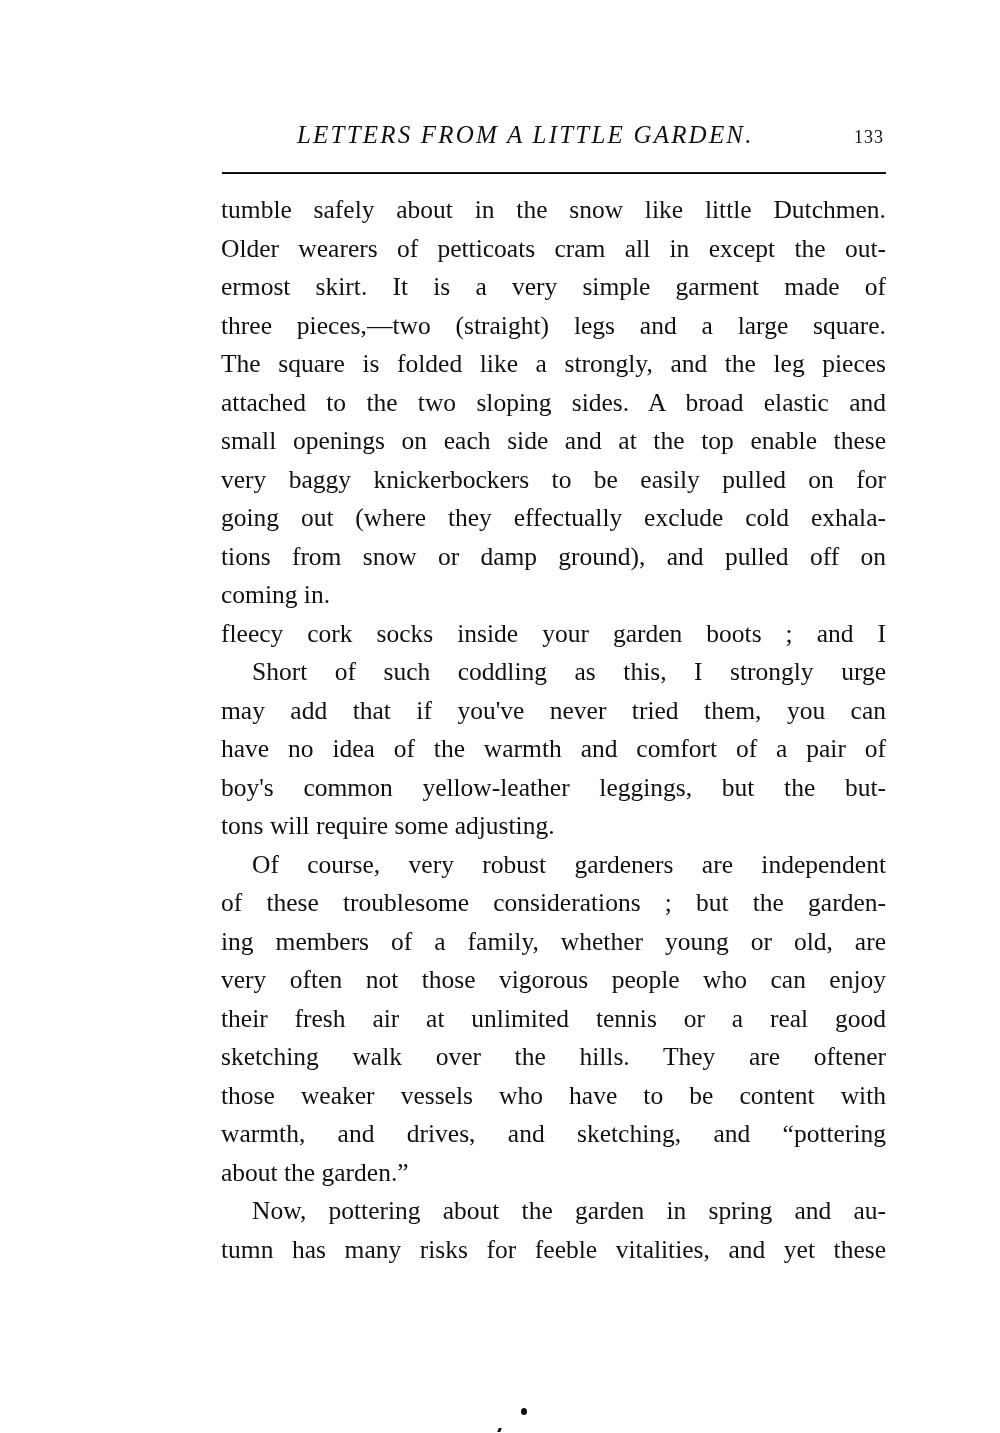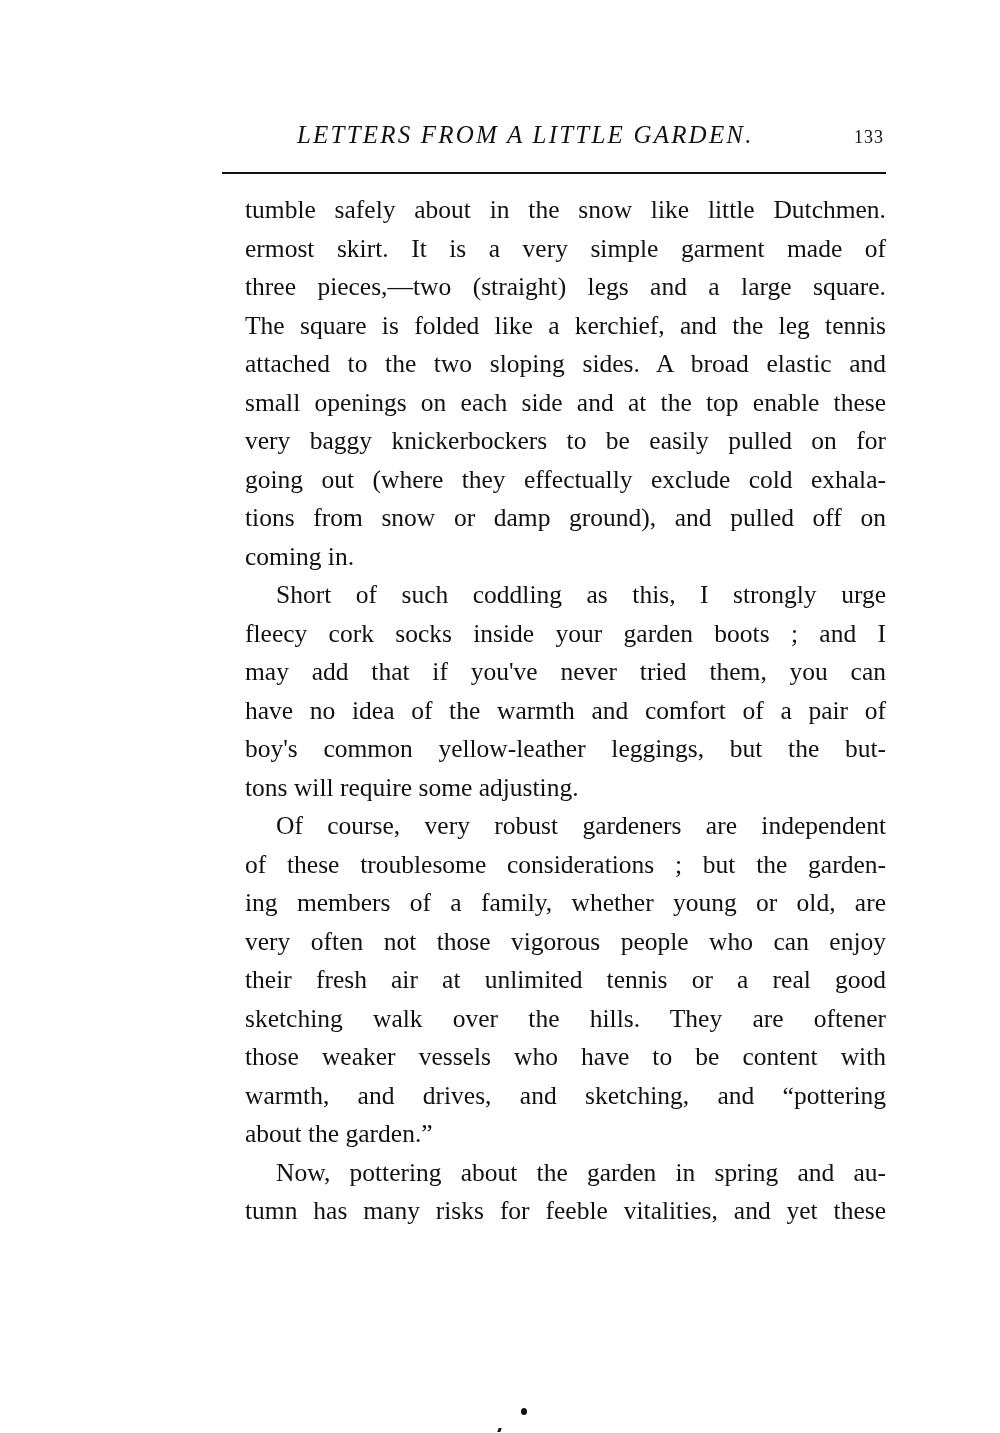--- a/index.html
+++ b/index.html
@@ -61,21 +61,20 @@
     width: 665px;
   }
   .line {
     display: block;
     height: 38.5px;
     line-height: 38.5px;
     font-size: 25.5px;
     white-space: nowrap;
     text-align: justify;
     text-align-last: justify;
-    margin-left: 24px;
   }
   .line.last {
     text-align-last: left;
   }
   .line.indent {
     padding-left: 31px;
   }
   .mark-1 {
     position: absolute;
     left: 521px;
@@ -104,34 +103,35 @@
     <span class="running-title">LETTERS FROM A LITTLE GARDEN.</span>
     <span class="page-number">133</span>
   </div>
 
   <div class="rule"></div>
 
   <div class="body-text">
 
     <div>
       <span class="line">tumble safely about in the snow like little Dutchmen.</span>
+      <span class="line">Older wearers of petticoats cram all in except the out-</span>
       <span class="line">ermost skirt.  It is a very simple garment made of</span>
       <span class="line">three pieces,—two (straight) legs and a large square.</span>
-      <span class="line">The square is folded like a kerchief, and the leg tennis</span>
+      <span class="line">The square is folded like a strongly, and the leg pieces</span>
       <span class="line">attached to the two sloping sides.  A broad elastic and</span>
       <span class="line">small openings on each side and at the top enable these</span>
       <span class="line">very baggy knickerbockers to be easily pulled on for</span>
       <span class="line">going out (where they effectually exclude cold exhala-</span>
       <span class="line">tions from snow or damp ground), and pulled off on</span>
       <span class="line last">coming in.</span>
     </div>
 
     <div>
+      <span class="line">fleecy cork socks inside your garden boots ; and I</span>
       <span class="line indent">Short of such coddling as this, I strongly urge</span>
-      <span class="line">fleecy cork socks inside your garden boots ; and I</span>
       <span class="line">may add that if you've never tried them, you can</span>
       <span class="line">have no idea of the warmth and comfort of a pair of</span>
       <span class="line">boy's common yellow-leather leggings, but the but-</span>
       <span class="line last">tons will require some adjusting.</span>
     </div>
 
     <div>
       <span class="line indent">Of course, very robust gardeners are independent</span>
       <span class="line">of these troublesome considerations ; but the garden-</span>
       <span class="line">ing members of a family, whether young or old, are</span>

